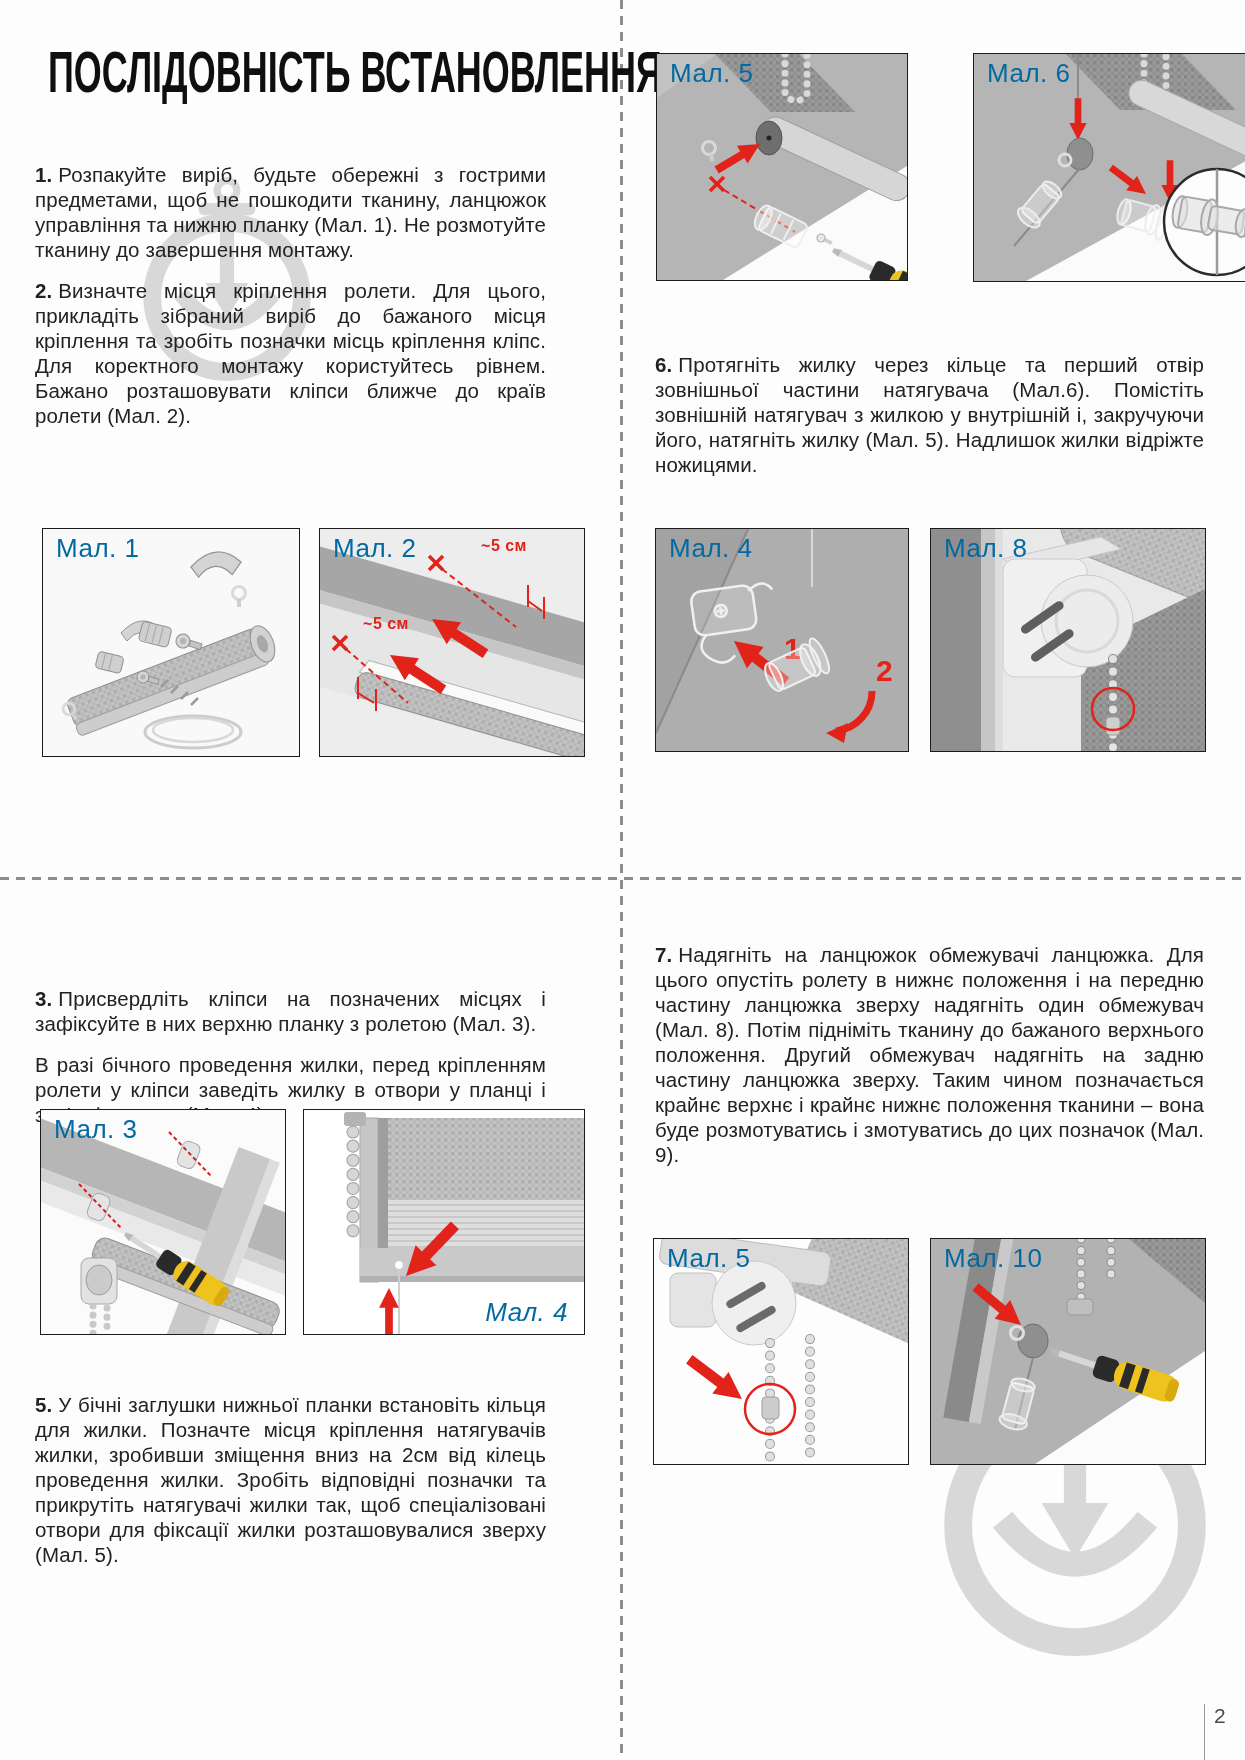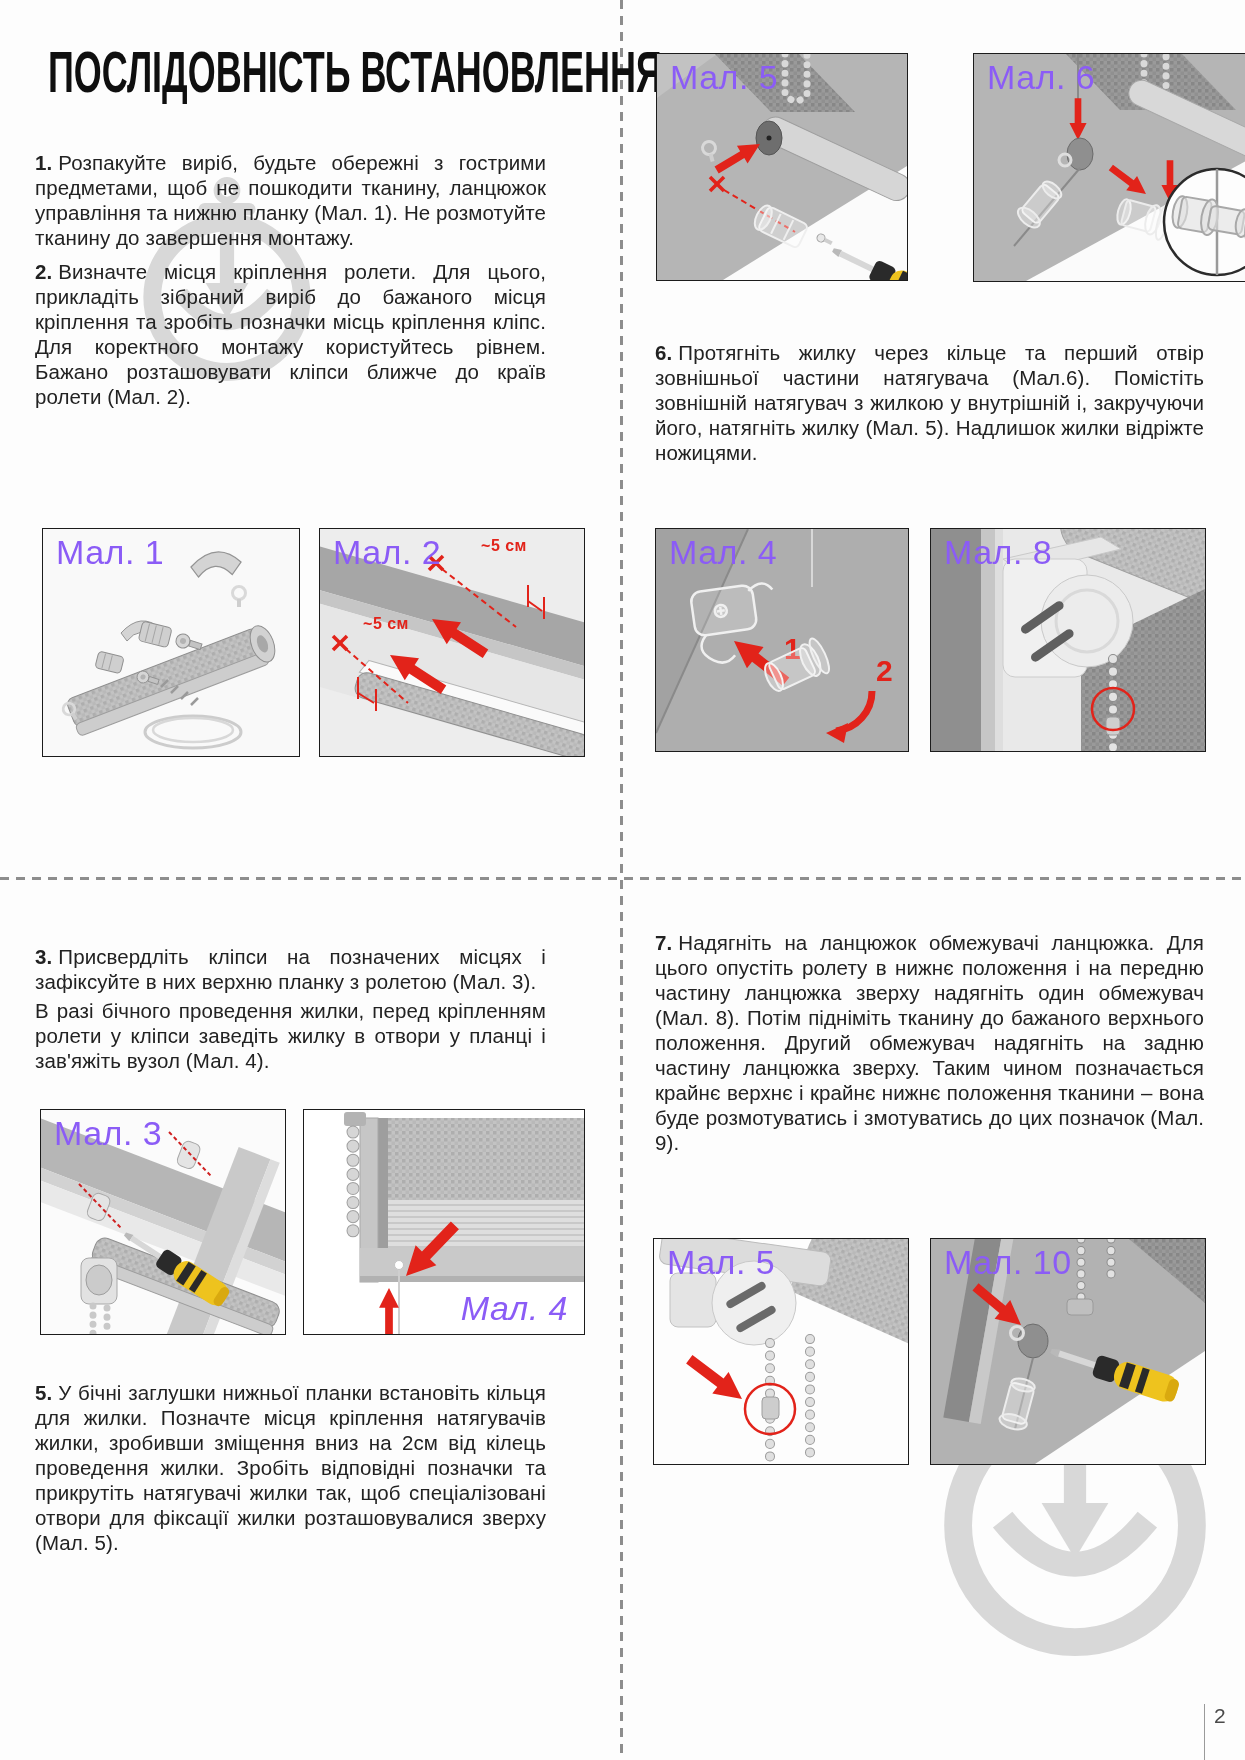--- a/index.html
+++ b/index.html
@@ -3,26 +3,26 @@
 <meta charset="utf-8">
 <style>
   html,body{margin:0;padding:0;background:#9a9a9a;}
   .page{position:relative;width:1245px;height:1760px;margin:0 auto;background:#fdfdfd;
         font-family:"Liberation Sans",sans-serif;color:#1d1d1d;overflow:hidden;}
   .title{position:absolute;left:48px;top:38px;margin:0;font-size:58px;font-weight:800;
          white-space:nowrap;color:#0f0f0f;transform:scaleX(0.62);transform-origin:left top;
          letter-spacing:0px;z-index:2;}
   .txt{position:absolute;z-index:2;font-size:20.5px;line-height:25px;text-align:justify;
        letter-spacing:0.1px;color:#222;}
-  .txt p{margin:4px 0 9px 0;}
+  .txt p{margin:16px 0 9px 0;}
   .txt p.tight{margin-bottom:0;}
   .num{font-weight:700;margin-right:6px;}
   .fig{position:absolute;margin:0;border:1.6px solid #1c1c1c;background:#fff;z-index:3;}
   .fig svg{display:block;width:100%;height:100%;}
-  .fig-label{position:absolute;left:13px;top:4px;font-size:34px;letter-spacing:0.5px;color:#8b5cf6;}
+  .fig-label{position:absolute;left:13px;top:4px;font-size:26px;letter-spacing:0.5px;color:#0369a1;}
   .fig--labelbr .fig-label{left:auto;top:auto;right:16px;bottom:6px;font-style:italic;}
   .vdash{position:absolute;left:620px;top:0;width:3px;height:1760px;z-index:1;
          background:repeating-linear-gradient(to bottom,#8d8d8d 0 9px,transparent 9px 16px);}
   .hdash{position:absolute;left:0;top:877px;width:1245px;height:3px;z-index:1;
          background:repeating-linear-gradient(to right,#8d8d8d 0 9px,transparent 9px 16px);}
   .wm{position:absolute;color:#d8d8d8;z-index:0;}
   .wm svg{display:block;width:100%;height:100%;}
   .wm-top{left:138px;top:176px;width:178px;height:214px;}
   .wm-bottom{left:933px;top:1336px;width:284px;height:334px;}
   .pagenum{position:absolute;left:1204px;top:1704px;height:56px;z-index:2;
@@ -103,21 +103,21 @@
 
   <div class="txt" style="left:35px;top:146px;width:511px">
     <p><span class="num">1.</span><span>Розпакуйте виріб, будьте обережні з гострими предметами, щоб не пошкодити тканину, ланцюжок управління та нижню планку (Мал. 1). Не розмотуйте тканину до завершення монтажу.</span></p>
     <p><span class="num">2.</span><span>Визначте місця кріплення ролети. Для цього, прикладіть зібраний виріб до бажаного місця кріплення та зробіть позначки місць кріплення кліпс. Для коректного монтажу користуйтесь рівнем. Бажано розташовувати кліпси ближче до країв ролети (Мал. 2).</span></p>
   </div>
 
   <div class="txt" style="left:655px;top:336px;width:549px">
     <p><span class="num">6.</span><span>Протягніть жилку через кільце та перший отвір зовнішньої частини натягувача (Мал.6). Помістіть зовнішній натягувач з жилкою у внутрішній і, закручуючи його, натягніть жилку (Мал. 5). Надлишок жилки відріжте ножицями.</span></p>
   </div>
 
-  <div class="txt" style="left:35px;top:940px;width:511px">
+  <div class="txt" style="left:35px;top:970px;width:511px">
     <p class="tight"><span class="num">3.</span><span>Присвердліть кліпси на позначених місцях і зафіксуйте в них верхню планку з ролетою (Мал. 3).</span></p>
     <p><span>В разі бічного проведення жилки, перед кріпленням ролети у кліпси заведіть жилку в отвори у планці і зав'яжіть вузол (Мал. 4).</span></p>
   </div>
 
   <div class="txt" style="left:35px;top:1376px;width:511px">
     <p><span class="num">5.</span><span>У бічні заглушки нижньої планки встановіть кільця для жилки. Позначте місця кріплення натягувачів жилки, зробивши зміщення вниз на 2см від кілець проведення жилки. Зробіть відповідні позначки та прикрутіть натягувачі жилки так, щоб спеціалізовані отвори для фіксації жилки розташовувалися зверху (Мал. 5).</span></p>
   </div>
 
   <div class="txt" style="left:655px;top:926px;width:549px">
     <p><span class="num">7.</span><span>Надягніть на ланцюжок обмежувачі ланцюжка. Для цього опустіть ролету в нижнє положення і на передню частину ланцюжка зверху надягніть один обмежувач (Мал. 8). Потім підніміть тканину до бажаного верхнього положення. Другий обмежувач надягніть на задню частину ланцюжка зверху. Таким чином позначається крайнє верхнє і крайнє нижнє положення тканини – вона буде розмотуватись і змотуватись до цих позначок (Мал. 9).</span></p>

